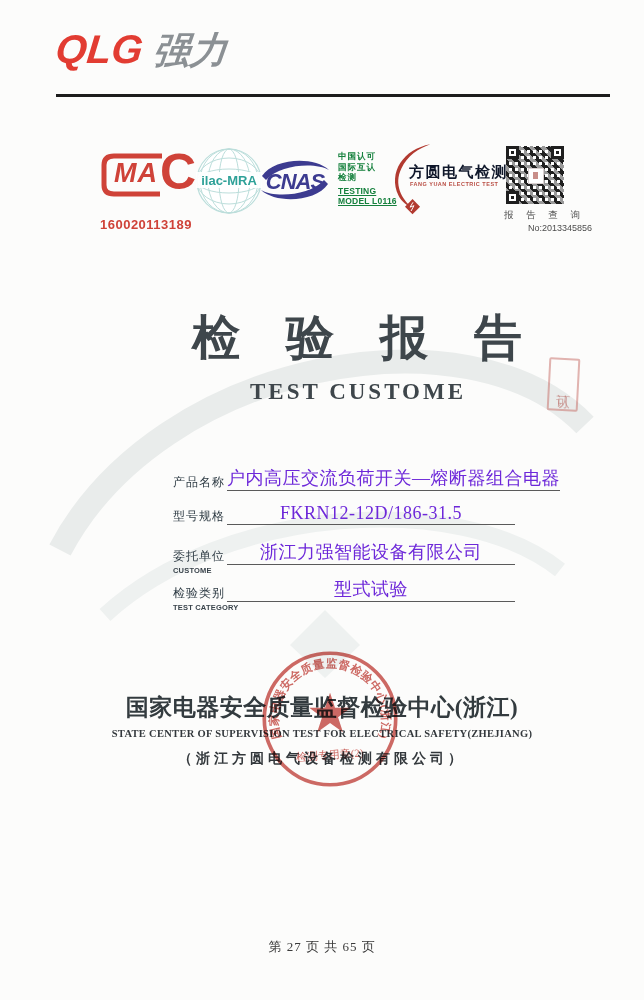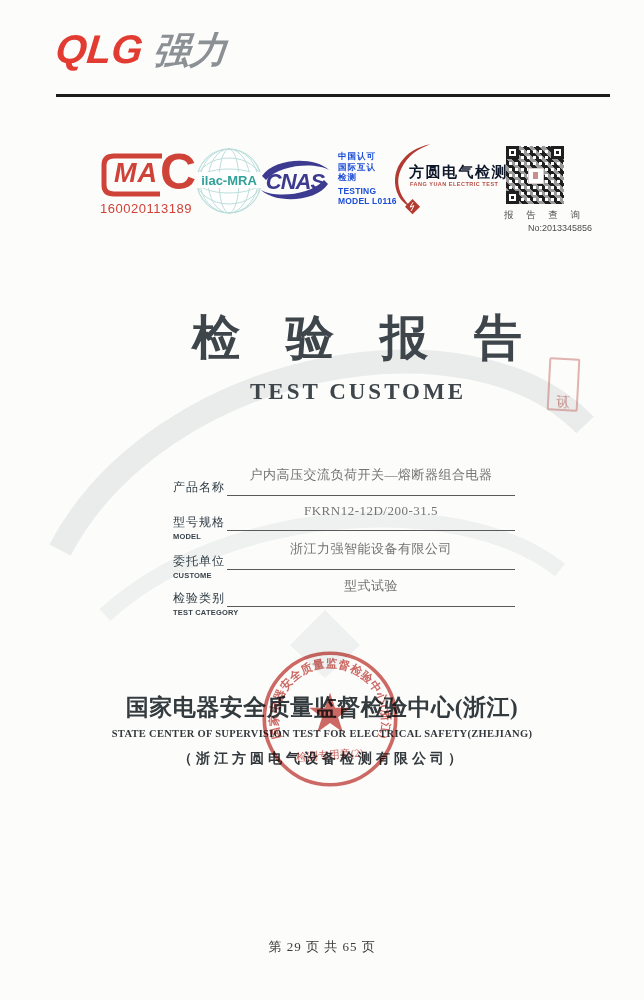--- a/index.html
+++ b/index.html
@@ -14,26 +14,26 @@
   .brand .cn{display:inline-block;font-size:37px;font-weight:900;font-style:italic;
              color:#8b9094;margin-left:10px;transform:skewX(-6deg);}
   .rule{position:absolute;left:56px;top:94px;width:554px;height:3px;background:#1c1c1c;z-index:2;}
   
   .cma{position:absolute;left:98px;top:152px;width:96px;text-align:center;z-index:2;}
   .cma-g{position:relative;width:92px;height:46px;margin:0 auto;}
   .cma-ma{position:absolute;left:14px;top:6px;font-size:27px;font-weight:900;font-style:italic;
           color:#cf4238;letter-spacing:1px;}
   .cma-c{position:absolute;right:-4px;top:-5px;font-size:50px;line-height:50px;font-weight:800;
          color:#cf4238;font-family:"Liberation Sans",sans-serif;}
-  .cma-num{margin-top:3px;font-size:13px;font-weight:400;color:#cf4238;letter-spacing:.5px;}
+  .cma-num{margin-top:19px;font-size:13px;font-weight:700;color:#cf4238;letter-spacing:.5px;}
   .ilac{position:absolute;left:194px;top:146px;z-index:2;}
   .cnas{position:absolute;left:256px;top:156px;z-index:2;}
-  .cnas-lines{position:absolute;left:338px;top:151px;width:72px;z-index:2;color:#1d4ed8;}
+  .cnas-lines{position:absolute;left:338px;top:151px;width:72px;z-index:2;color:#15803d;}
   .cnas-lines .ln{font-size:8.5px;line-height:10.5px;font-weight:600;letter-spacing:1px;}
-  .cnas-lines .ln-b{font-size:8.5px;line-height:10px;font-weight:800;letter-spacing:.2px;}
+  .cnas-lines .ln-b{font-size:8.5px;line-height:10px;font-weight:800;letter-spacing:.2px;text-decoration:underline;}
   .cnas-lines .gap{margin-top:3px;}
   .fy{position:absolute;left:382px;top:140px;width:112px;height:88px;z-index:2;}
   .fy-zh{position:absolute;left:27px;top:23px;font-size:15px;font-weight:800;color:#0f172a;
          letter-spacing:1.5px;white-space:nowrap;}
   .fy-en{position:absolute;left:28px;top:41px;font-size:5.5px;font-weight:700;color:#b84c42;
          letter-spacing:.5px;white-space:nowrap;}
   .qr{position:absolute;left:504px;top:146px;width:62px;text-align:center;z-index:2;}
   .qr-box{position:relative;width:58px;height:58px;margin:0 auto;background:#fff;
     background-image:
       repeating-linear-gradient(45deg, rgba(255,255,255,.55) 0 4px, rgba(0,0,0,0) 4px 8px),
@@ -57,22 +57,22 @@
      border:2px solid rgba(198,106,100,.5);border-radius:2px;transform:rotate(3deg);
      display:flex;align-items:center;justify-content:center;}
   .side-stamp span{writing-mode:vertical-rl;font-size:14px;color:rgba(180,90,85,.45);letter-spacing:2px;
      font-family:"Liberation Serif",serif;}
   
   .frow{position:absolute;left:173px;width:342px;z-index:2;}
   .fline{display:flex;align-items:flex-end;}
   .flabel{font-family:Liberation Sans, sans-serif;font-size:12px;color:#2d3a43;
           letter-spacing:1px;white-space:nowrap;padding-right:2px;}
   .fvalue{flex:1;text-align:center;border-bottom:1.2px solid #5a5a5a;
-          font-family:"Liberation Serif","DejaVu Serif",serif;font-size:13px;color:#737373;
-          letter-spacing:.5px;padding-bottom:11px;white-space:nowrap;}
+          font-family:"Liberation Serif","DejaVu Serif",serif;font-size:18px;color:#6d28d9;
+          letter-spacing:.5px;padding-bottom:0;white-space:nowrap;}
   .fsub{font-size:7.5px;font-weight:600;color:#39434b;letter-spacing:.2px;margin-top:1px;}
   
   .center-block{position:absolute;left:0;top:692px;width:100%;text-align:center;z-index:2;}
   .c-zh{font-family:"Liberation Serif","DejaVu Serif",serif;font-size:23px;font-weight:600;
         color:#333b3f;letter-spacing:.5px;}
   .c-en{font-family:"Liberation Serif","DejaVu Serif",serif;font-size:10.5px;font-weight:700;
         color:#33383c;margin-top:5px;letter-spacing:.3px;}
   .c-sub{font-family:"Liberation Serif","DejaVu Serif",serif;font-size:14px;font-weight:600;
          color:#33383c;margin-top:11px;letter-spacing:4px;}
   .seal{position:absolute;left:257px;top:646px;z-index:3;opacity:.88;mix-blend-mode:multiply;}
@@ -164,23 +164,22 @@
 
   <div class="frow" style="top:466px">
     <div class="fline">
       <span class="flabel">产品名称</span>
       <span class="fvalue">户内高压交流负荷开关—熔断器组合电器</span>
     </div>
   </div>
   <div class="frow" style="top:503px">
     <div class="fline">
       <span class="flabel">型号规格</span>
-      <span class="fvalue">FKRN12-12D/200-31.5</span>
-    </div>
-    <div class="fsub">MODEL</div>
+      <span class="fvalue">FKRN12-12D/186-31.5</span>
+    </div>
   </div>
   <div class="frow" style="top:577px">
     <div class="fline">
       <span class="flabel">检验类别</span>
       <span class="fvalue">型式试验</span>
     </div>
     <div class="fsub">TEST CATEGORY</div>
   </div>
   <div class="frow" style="top:540px">
     <div class="fline">
@@ -199,15 +198,15 @@
   <svg class="seal" width="146" height="146" viewBox="0 0 140 140">
     <circle cx="70" cy="70" r="63" fill="none" stroke="#c9554f" stroke-width="3.5"></circle>
     <path id="sealArc" d="M 29,99 A 50 50 0 1 1 111,99" fill="none"></path>
     <text font-size="11" fill="#c9554f" letter-spacing="0.5" font-family="Liberation Serif, serif" font-weight="600">
       <textPath href="#sealArc" startOffset="50%" text-anchor="middle">国家电器安全质量监督检验中心(浙江)</textPath>
     </text>
     <text x="70" y="82" text-anchor="middle" font-size="52" fill="#c9554f">★</text>
     <text x="70" y="108" text-anchor="middle" font-size="10.5" fill="#c9554f" font-family="Liberation Serif, serif" transform="rotate(-4 70 108)">检测专用章(2)</text>
   </svg>
 
-  <div class="footer">第 29 页 共 65 页</div>
+  <div class="footer">第 27 页 共 65 页</div>
 
 </div>
 
 </body></html>

